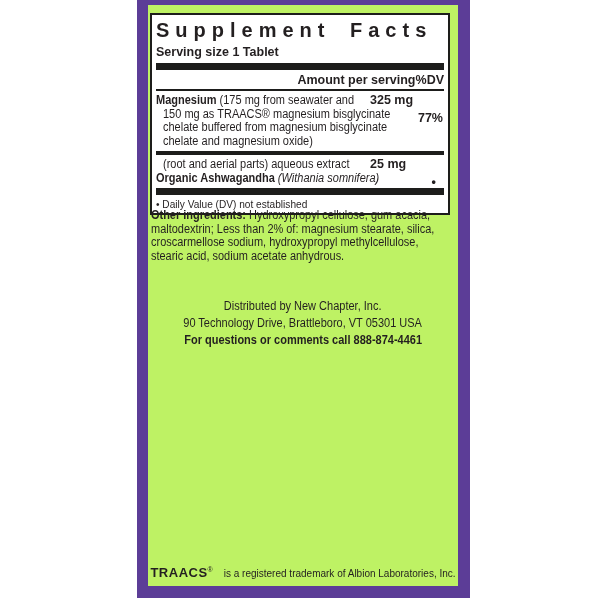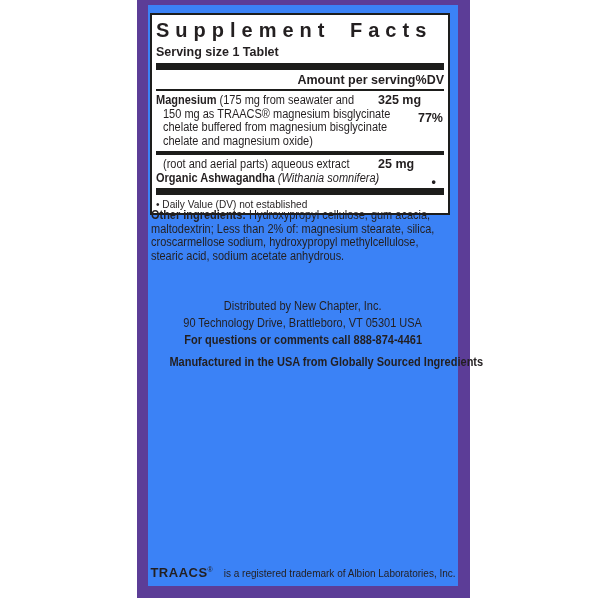--- a/index.html
+++ b/index.html
@@ -13,21 +13,21 @@
   .page { position: relative; width: 600px; height: 600px; }
 
   
   .frame {
     position: absolute; left: 137px; top: 0;
     width: 333px; height: 598px;
     box-sizing: border-box;
     border-style: solid;
     border-color: #5c3d97;
     border-width: 5px 12px 12px 11px;
-    background: #3b82f6;
+    background: #bef264;
   }
   .content { position: relative; width: 310px; height: 581px; font-size: 12.5px; }
 
   
   .cx { display: inline-block; transform: scaleX(0.88); transform-origin: 0 50%; white-space: nowrap; }
   .cline { text-align: center; }
   .cline .cx { transform-origin: 50% 50%; }
   .cb { display: block; width: 114%; transform: scaleX(0.877); transform-origin: 0 0; }
 
   
@@ -49,21 +49,21 @@
   .bar.thick { height: 7px; }
   .bar.med { height: 4px; }
   .bar.thin { height: 2px; }
   .sf-header {
     display: flex; justify-content: flex-end;
     font-weight: 700; font-size: 12.5px;
     padding: 3px 0 2px 0;
   }
   .sf-row { position: relative; padding: 3px 0 3px 0; line-height: 13.5px; font-size: 12.5px; }
   .sf-row .ind { padding-left: 7px; }
-  .amt { position: absolute; left: 222px; top: 3px; font-weight: 700; text-align: right; }
+  .amt { position: absolute; left: 214px; top: 3px; font-weight: 700; text-align: right; }
   .dv  { position: absolute; right: 1px; top: 21px; font-weight: 700; }
   .dv.dot { right: 8px; }
   .sf-foot { font-size: 11.5px; padding: 3px 0 1px 0; }
 
   
   .other { position: absolute; left: 3px; top: 204px; width: 300px; line-height: 13.5px; font-size: 12.5px; }
 
   
   .dist { position: absolute; top: 293px; left: 0; width: 100%; line-height: 17px; font-size: 12.5px; }
   .manu { position: absolute; top: 350px; left: 0; width: 100%; font-weight: 700; font-size: 12.5px; }
@@ -120,23 +120,20 @@
       <div class="other">
         <span class="cb"><b>Other ingredients:</b> <span>Hydroxypropyl cellulose, gum acacia, maltodextrin; Less than 2% of: magnesium stearate, silica, croscarmellose sodium, hydroxypropyl methylcellulose, stearic acid, sodium acetate anhydrous.</span></span>
       </div>
 
       <div class="dist">
         <div class="cline"><span class="cx">Distributed by New Chapter, Inc.</span></div>
         <div class="cline"><span class="cx">90 Technology Drive, Brattleboro, VT 05301 USA</span></div>
         <div class="cline bold"><span class="cx">For questions or comments call 888-874-4461</span></div>
       </div>
 
-      <div class="manu cline">
-        <span class="cx">Manufactured in the USA from Globally Sourced Ingredients</span>
-      </div>
 
 
       <div class="tm">
         <span class="tm-brand">TRAACS</span><sup class="tm-reg">®</sup><span class="tm-text">is a registered trademark of Albion Laboratories, Inc.</span>
       </div>
 
     </div>
   </div>
 </div>
 

